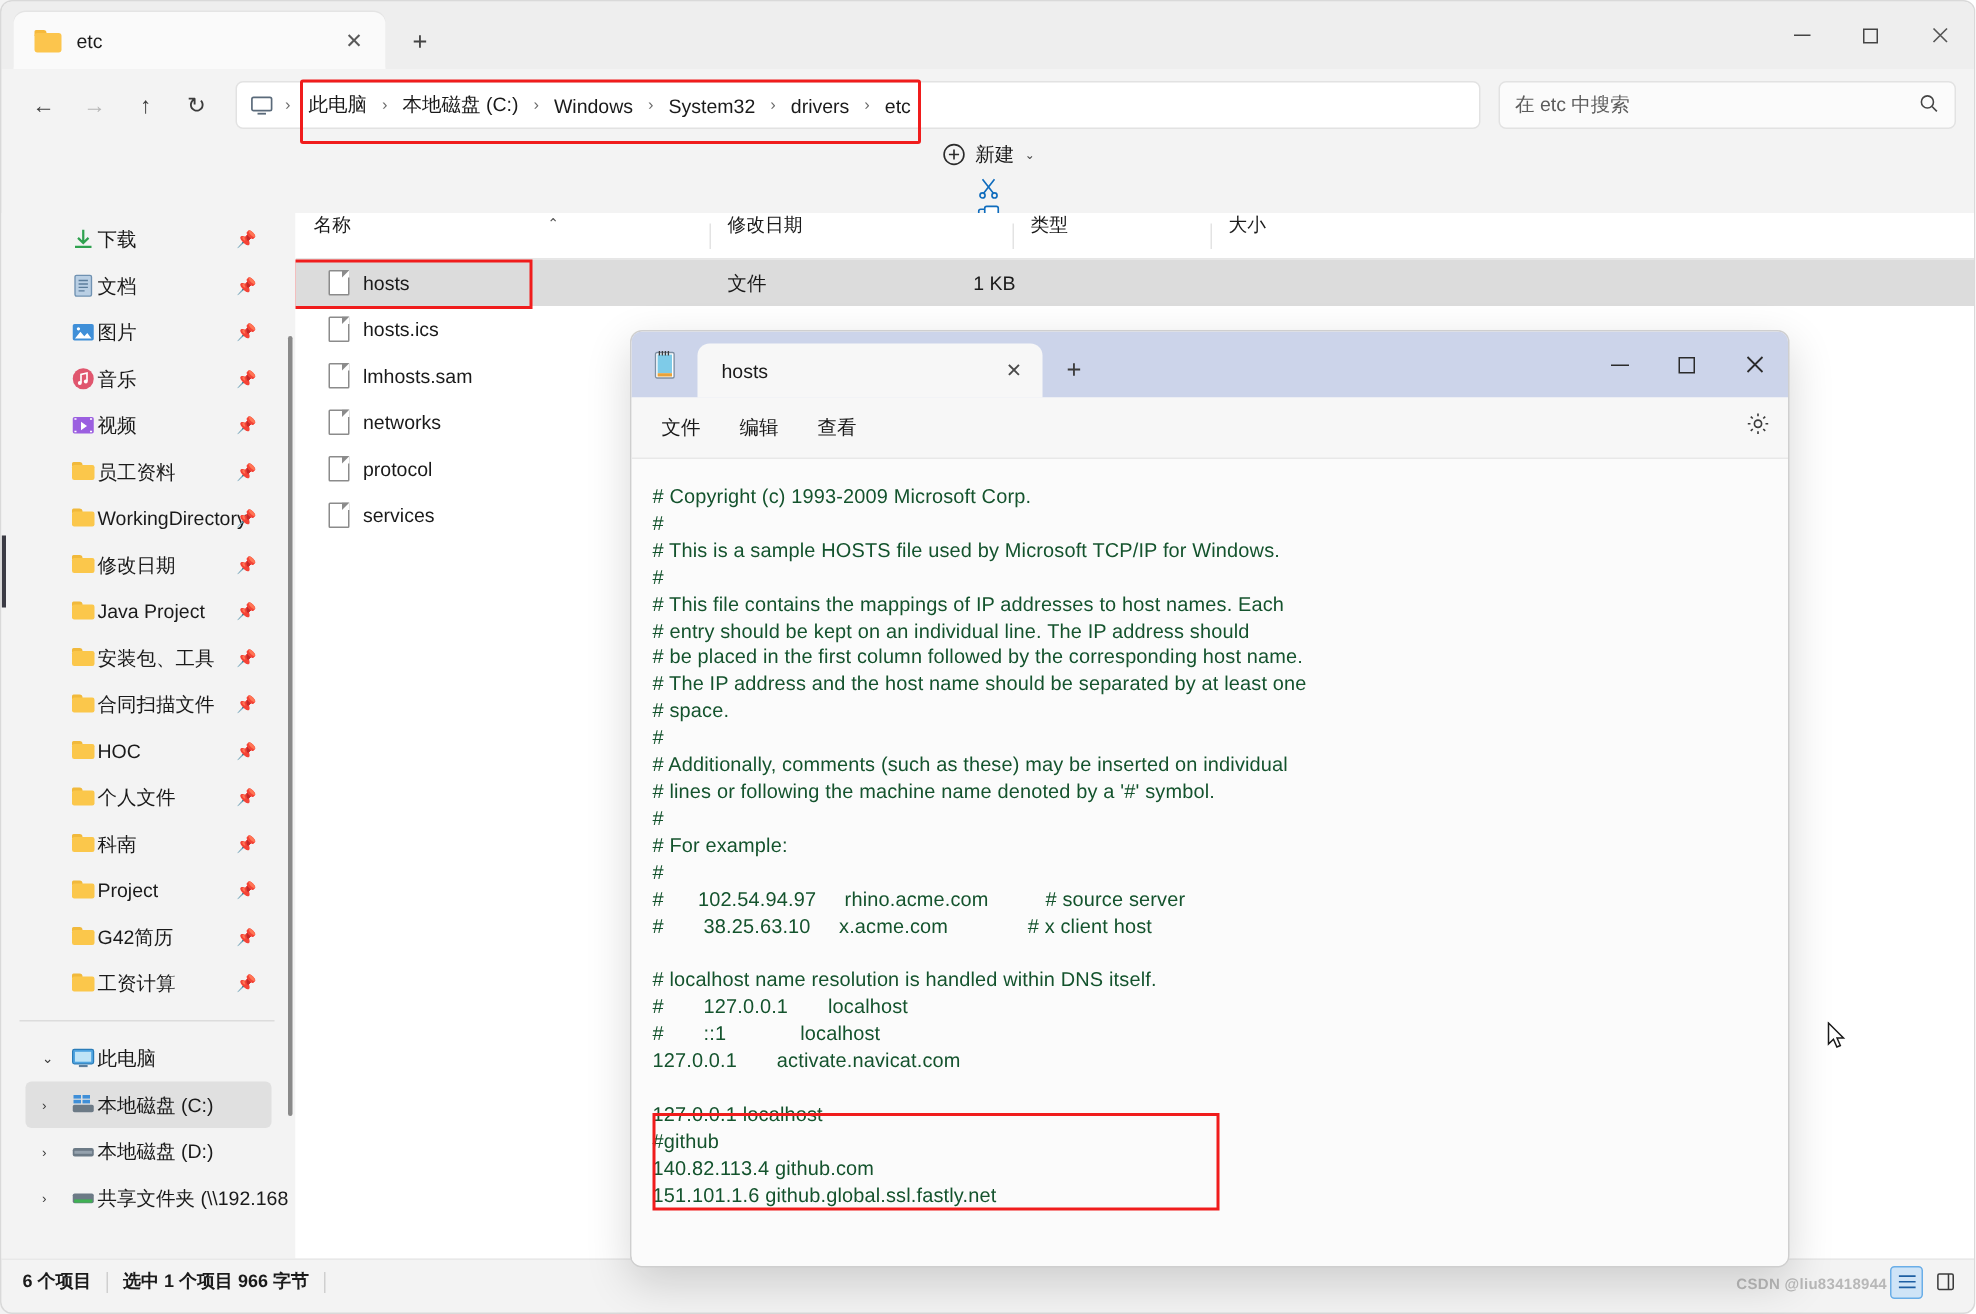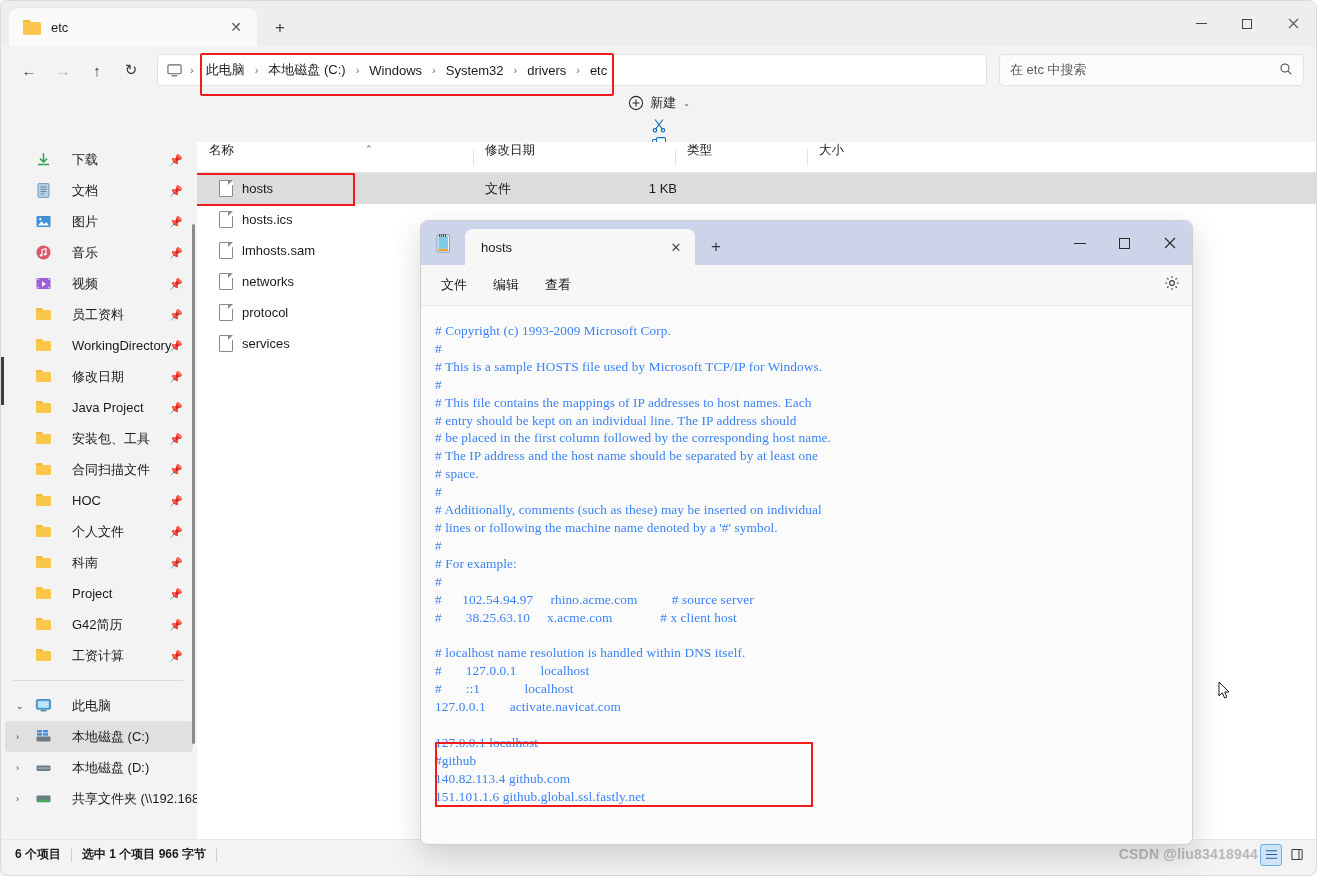--- a/index.html
+++ b/index.html
@@ -106,21 +106,21 @@
 
   
   .body { display: flex; height: 697px; background: #fff; }
 
   .sidebar {
     width: 196px; background: #f3f3f3; position: relative;
     overflow: hidden; padding-top: 2px; flex: 0 0 196px;
   }
   .side-item {
     height: 31px; display: flex; align-items: center; padding: 0 6px 0 30px;
-    gap: 20px; margin: 0 4px; border-radius: 4px; position: relative;
+    gap: 1px; margin: 0 16px; border-radius: 4px; position: relative;
   }
   .side-item.selected { background: #e0e0e0; }
   .side-item .label { font-size: 13px; color: #1a1a1a; white-space: nowrap; }
   .side-item .pin {
     position: absolute; right: 10px; top: 50%; transform: translateY(-50%);
     font-size: 11px; color: #7c7c7c;
   }
   .side-item .chev {
     position: absolute; left: 11px; top: 50%; transform: translateY(-50%);
     font-size: 9px; color: #3b3b3b;
@@ -184,21 +184,21 @@
   .statusbar {
     height: 30px; background: #f3f3f3; display: flex; align-items: center;
     padding-left: 14px; gap: 10px; border-top: 1px solid #e8e8e8; position: relative; font-weight: bold;
   }
   .status-text { font-size: 12px; color: #1a1a1a; }
   .status-sep { width: 1px; height: 14px; background: #cfcfcf; }
   .status-right { position: absolute; right: 8px; display: flex; gap: 4px; align-items: center; }
   .layout-btn { width: 22px; height: 22px; display:flex; align-items:center; justify-content:center; border-radius:3px;}
   .layout-btn.active { background: #cfe4f7; border: 1px solid #6aaee8; }
   .watermark {
-    position: absolute; right: 58px; bottom: 7px; font-size: 14px; color: #b8b8b8;
+    position: absolute; right: 58px; bottom: 7px; font-size: 10px; color: #b8b8b8;
     letter-spacing: .2px; white-space: nowrap;
   }
 
   
   .notepad {
     position: absolute; left: 420px; top: 220px; width: 773px; height: 625px;
     background: #f7f7f7; border: 1px solid #cfcfcf; border-radius: 8px;
     box-shadow: 0 10px 30px rgba(0,0,0,.16); overflow: hidden;
     display: flex; flex-direction: column;
   }
@@ -223,22 +223,22 @@
     height: 40px; background: #f7f7f7; display: flex; align-items: center;
     padding: 0 8px; gap: 2px; flex: 0 0 40px; position: relative;
   }
   .np-menu-item { font-size: 13px; color: #1a1a1a; padding: 6px 12px; border-radius: 4px; }
   .np-gear { position: absolute; right: 12px; top: 50%; transform: translateY(-50%); color:#3b3b3b; }
   .np-edit {
     flex: 1; background: #fbfbfb; border-top: 1px solid #e8e8e8;
     padding: 16px 0 0 14px; position: relative; overflow: hidden;
   }
   .np-text {
-    font-family: Liberation Serif, serif;
-    font-size: 13.3px; line-height: 17.9px; color: #3b82f6;
+    font-family: Liberation Sans, sans-serif;
+    font-size: 13.3px; line-height: 17.9px; color: #14532d;
     white-space: pre; letter-spacing: .1px;
   }
   .np-redbox {
     position: absolute; left: 14px; top: 436px; width: 378px; height: 65px;
     border: 2.5px solid #f01c1c; pointer-events: none;
   }
 
   
   .cursor { position: absolute; left: 1218px; top: 681px; width: 13px; height: 19px; }
 </style>

